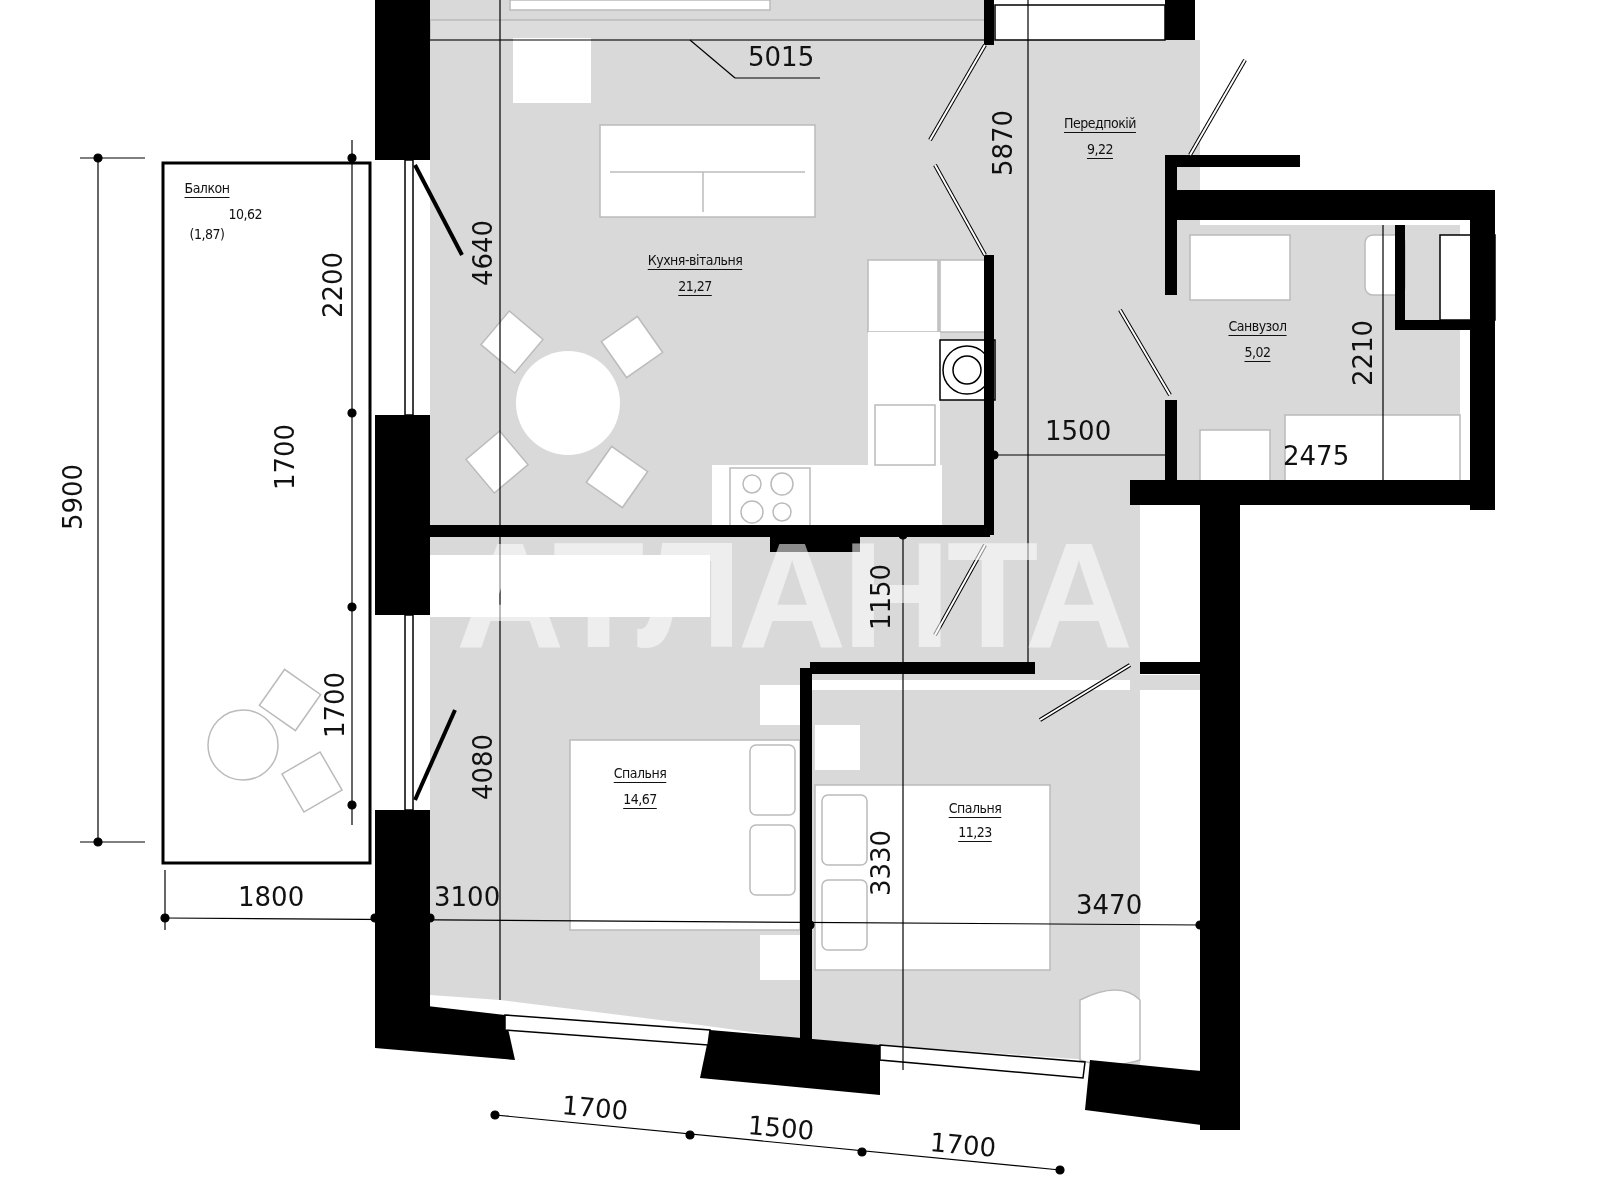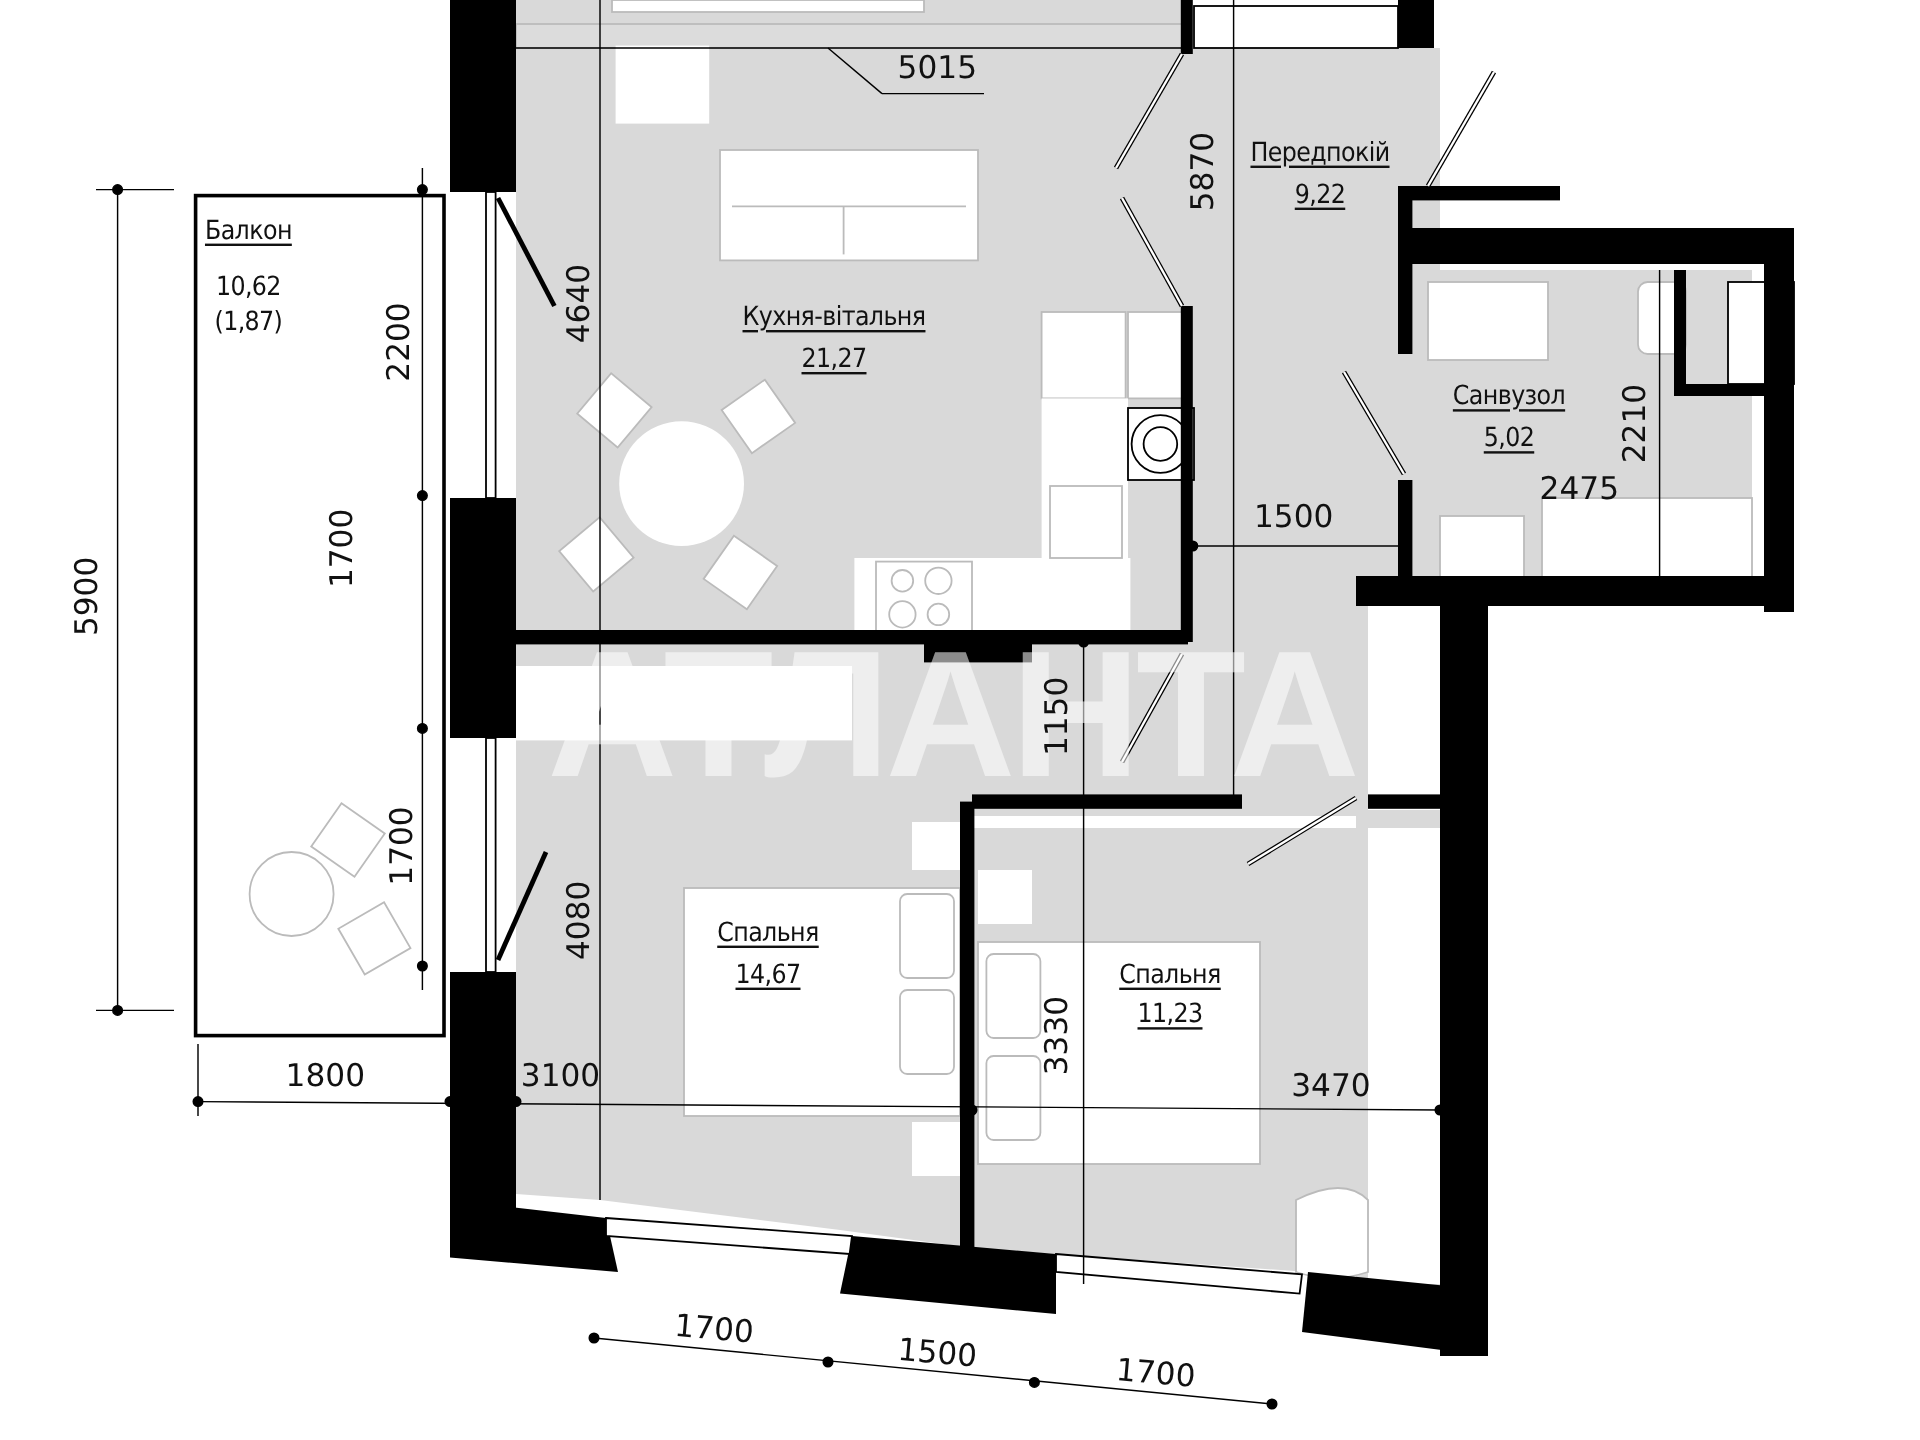--- a/index.html
+++ b/index.html
@@ -1,18 +1,18 @@
 <!DOCTYPE html>
 <html><head>
 <meta charset="utf-8">
 <style>
   html, body { margin:0; padding:0; background:#ffffff; }
   body { width:1600px; height:1200px; position:relative; overflow:hidden; font-family:"DejaVu Sans", sans-serif; }
   #plan { position:absolute; left:0; top:0; width:1600px; height:1200px; }
-  .lbl { position:absolute; font-family:"DejaVu Sans Condensed","DejaVu Sans", sans-serif; color:#111; font-size:22px; text-align:center; white-space:nowrap; letter-spacing:-0.5px; }
+  .lbl { position:absolute; font-family:"DejaVu Sans Condensed","DejaVu Sans", sans-serif; color:#111; font-size:14px; text-align:center; white-space:nowrap; letter-spacing:-0.5px; }
   .u { text-decoration:underline; text-underline-offset:4px; }
   .dim { position:absolute; font-family:"DejaVu Sans", sans-serif; color:#111; font-size:26px; white-space:nowrap; }
   .vert { transform:rotate(-90deg); transform-origin:center center; }
   .wm { position:absolute; left:420px; top:520px; font-family:"Liberation Sans", sans-serif; font-weight:bold; font-size:150px; color:rgba(255,255,255,0.55); letter-spacing:-4px; line-height:1; pointer-events:none;margin-left:36px; }
 </style>
 </head>
 <body>
 
 <svg id="plan" viewBox="0 0 1600 1200" xmlns="http://www.w3.org/2000/svg">
 
@@ -162,21 +162,21 @@
       <circle cx="690" cy="1135" r="4"></circle>
       <circle cx="862" cy="1152" r="4"></circle>
       <circle cx="1060" cy="1170" r="4"></circle>
   </g>
 </svg>
 
 <div class="wm">АТЛАНТА</div>
 
 <div class="lbl" style="left:152px; top:180px; width:110px;">
   <div class="u">Балкон</div>
-  <div style="margin-top:22px;">10,62</div>
+  <div style="margin-top:10px;text-align:right;">10,62</div>
   <div style="margin-top:4px;">(1,87)</div>
 </div>
 <div class="lbl" style="left:600px; top:252px; width:190px;">
   <div class="u">Кухня-вітальня</div>
   <div class="u" style="margin-top:10px;">21,27</div>
 </div>
 <div class="lbl" style="left:1025px; top:115px; width:150px;">
   <div class="u">Передпокій</div>
   <div class="u" style="margin-top:10px;">9,22</div>
 </div>
@@ -197,20 +197,20 @@
 <div class="dim vert" style="left:970px; top:128px;">5870</div>
 <div class="dim vert" style="left:450px; top:238px;">4640</div>
 <div class="dim vert" style="left:300px; top:270px;">2200</div>
 <div class="dim vert" style="left:252px; top:442px;">1700</div>
 <div class="dim vert" style="left:302px; top:690px;">1700</div>
 <div class="dim vert" style="left:40px; top:482px;">5900</div>
 <div class="dim" style="left:238px; top:882px;">1800</div>
 <div class="dim" style="left:434px; top:882px;">3100</div>
 <div class="dim vert" style="left:450px; top:752px;">4080</div>
 <div class="dim" style="left:1045px; top:416px;">1500</div>
-<div class="dim" style="left:1283px; top:393px;">2475</div>
+<div class="dim" style="left:1283px; top:441px;">2475</div>
 <div class="dim vert" style="left:1330px; top:338px;">2210</div>
 <div class="dim vert" style="left:848px; top:582px;">1150</div>
 <div class="dim vert" style="left:848px; top:848px;">3330</div>
 <div class="dim" style="left:1040px; top:890px;margin-left:36px;">3470</div>
 <div class="dim" style="left:562px; top:1093px; transform:rotate(5deg);">1700</div>
 <div class="dim" style="left:748px; top:1113px; transform:rotate(5deg);">1500</div>
 <div class="dim" style="left:930px; top:1130px; transform:rotate(5deg);">1700</div>
 
 </body></html>

